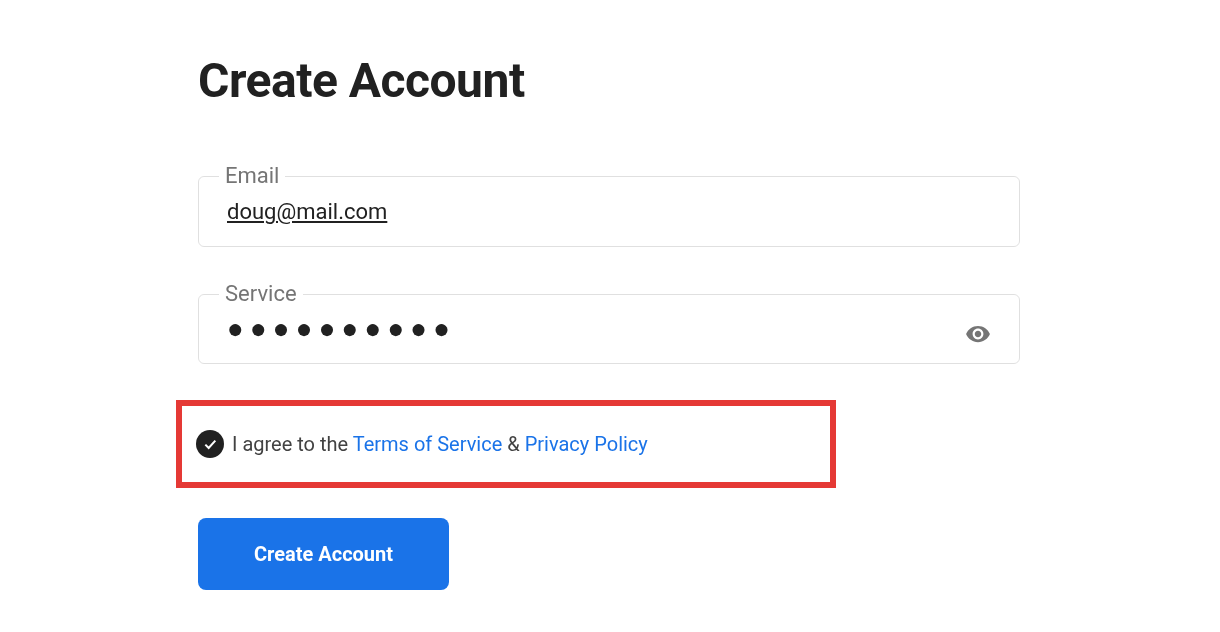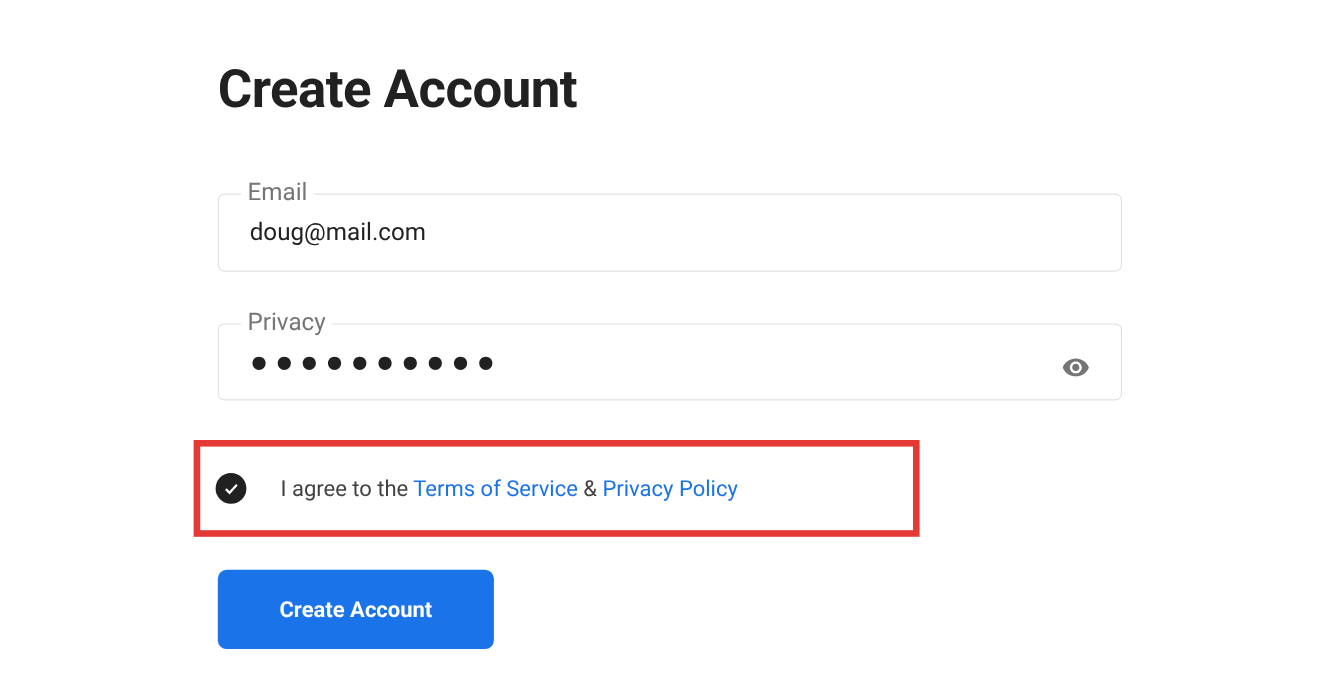--- a/index.html
+++ b/index.html
@@ -47,20 +47,21 @@
     }
     .field-input {
       border: none;
       outline: none;
       font-size: 22px;
       color: #212121;
       padding: 12px 28px 22px 28px;
       width: 100%;
       background: transparent;
       font-family: inherit;
+      text-decoration: underline;
     }
     .password-row {
       display: flex;
       align-items: center;
       padding-right: 20px;
     }
     .password-dots {
       font-size: 28px;
       letter-spacing: 6px;
       color: #212121;
@@ -83,21 +84,21 @@
       fill: #757575;
     }
     .highlight-box {
       border: 6px solid #e53935;
       padding: 24px 14px 24px 14px;
       margin-left: -22px;
       margin-bottom: 30px;
       width: 660px;
       display: flex;
       align-items: center;
-      gap: 31px;
+      gap: 8px;
     }
     .checkbox-circle {
       width: 28px;
       height: 28px;
       border-radius: 50%;
       background: #212121;
       display: flex;
       align-items: center;
       justify-content: center;
       flex-shrink: 0;
@@ -139,21 +140,21 @@
 
   <div class="field-wrapper">
     <fieldset class="field-fieldset">
       <legend class="field-legend">Email</legend>
       <input type="text" class="field-input" value="doug@mail.com" style="">
     </fieldset>
   </div>
 
   <div class="field-wrapper">
     <fieldset class="field-fieldset">
-      <legend class="field-legend">Privacy</legend>
+      <legend class="field-legend">Service</legend>
       <div class="password-row">
         <div class="password-dots">●●●●●●●●●●</div>
         <button class="eye-btn">
           <svg viewBox="0 0 24 24">
             <path d="M12 4.5C7 4.5 2.73 7.61 1 12c1.73 4.39 6 7.5 11 7.5s9.27-3.11 11-7.5c-1.73-4.39-6-7.5-11-7.5zM12 17c-2.76 0-5-2.24-5-5s2.24-5 5-5 5 2.24 5 5-2.24 5-5 5zm0-8c-1.66 0-3 1.34-3 3s1.34 3 3 3 3-1.34 3-3-1.34-3-3-3z"></path>
           </svg>
         </button>
       </div>
     </fieldset>
   </div>

